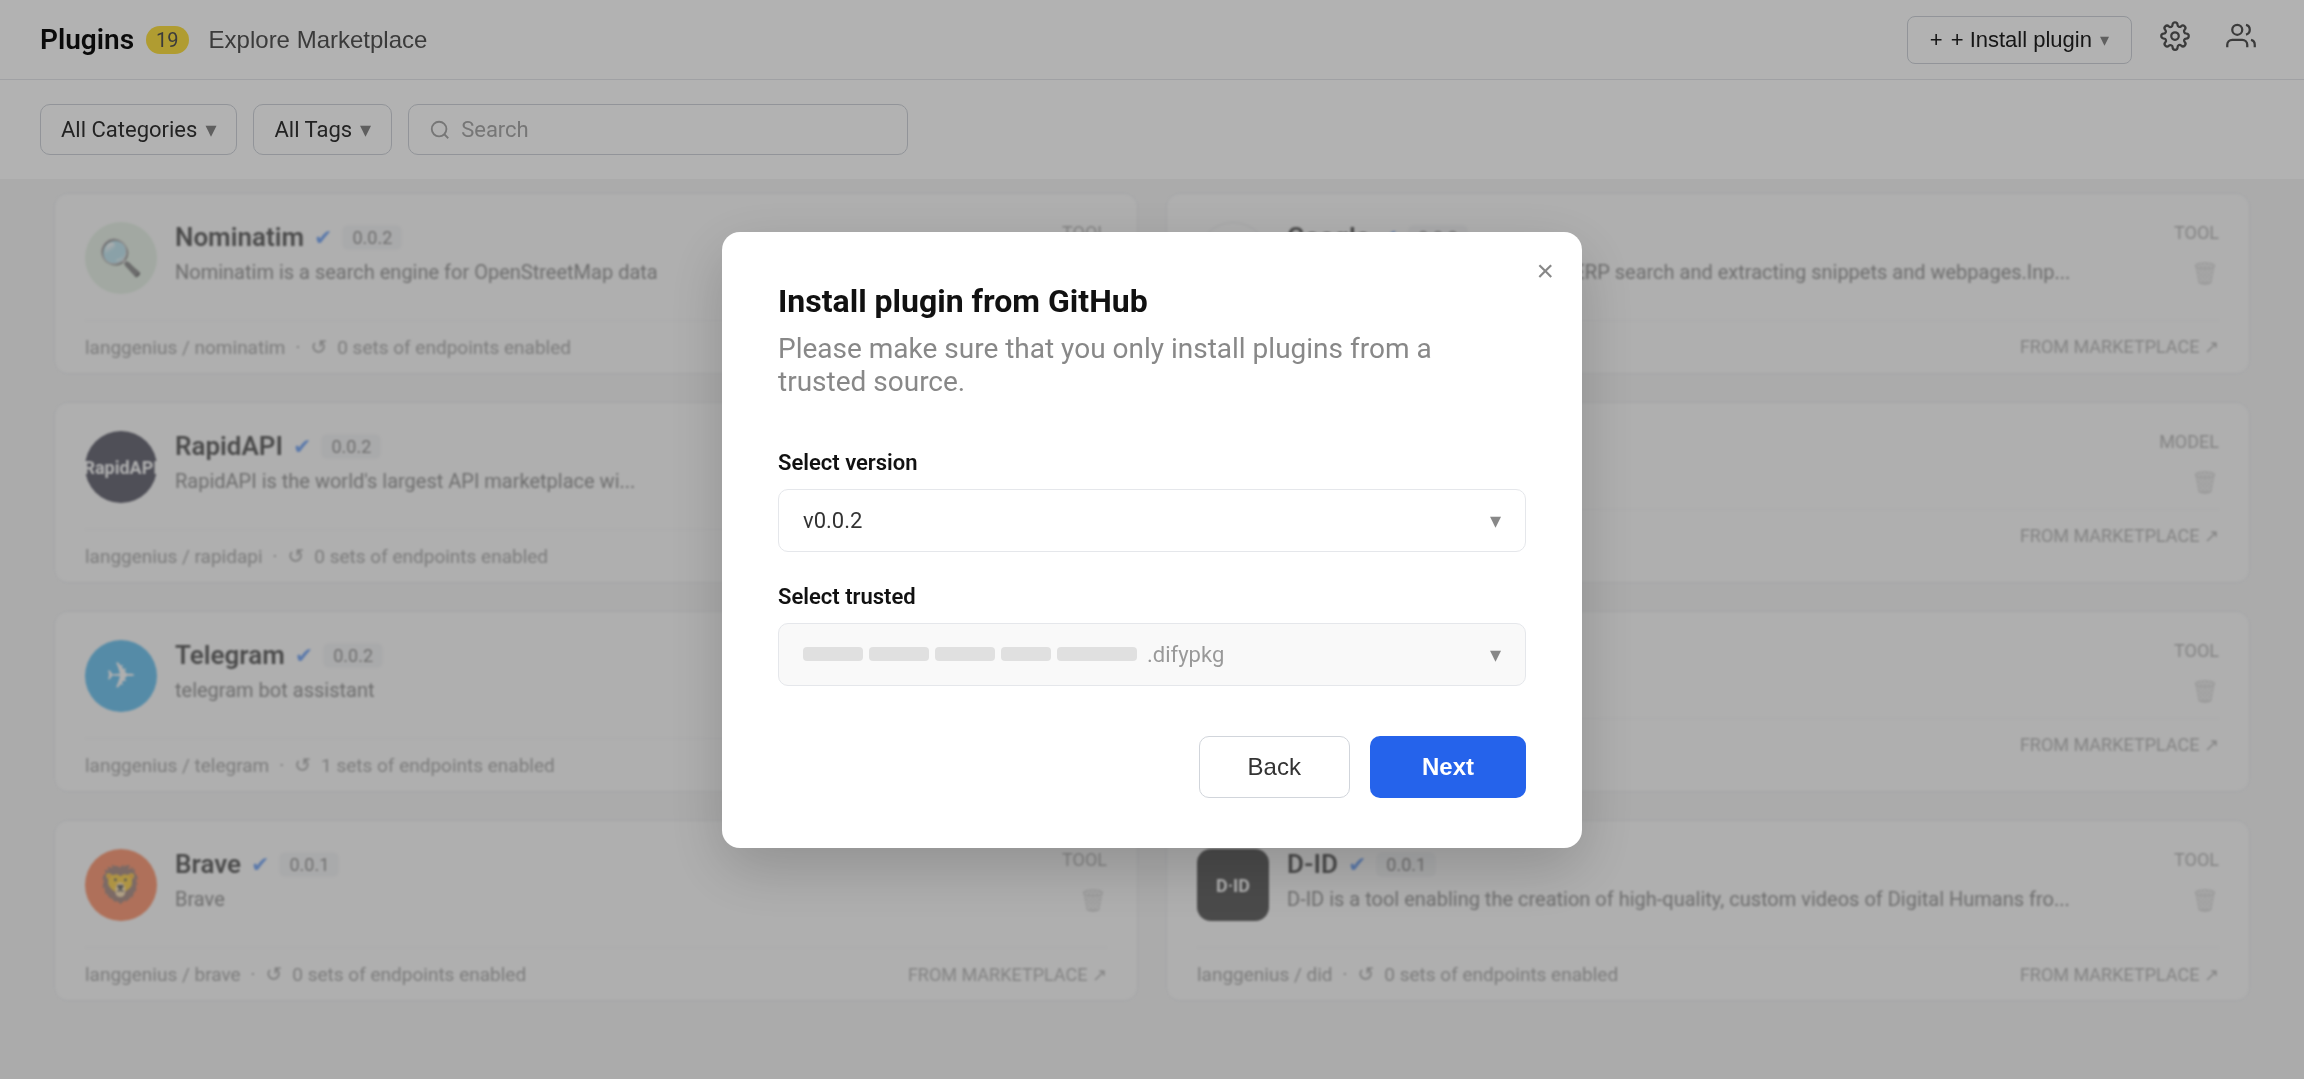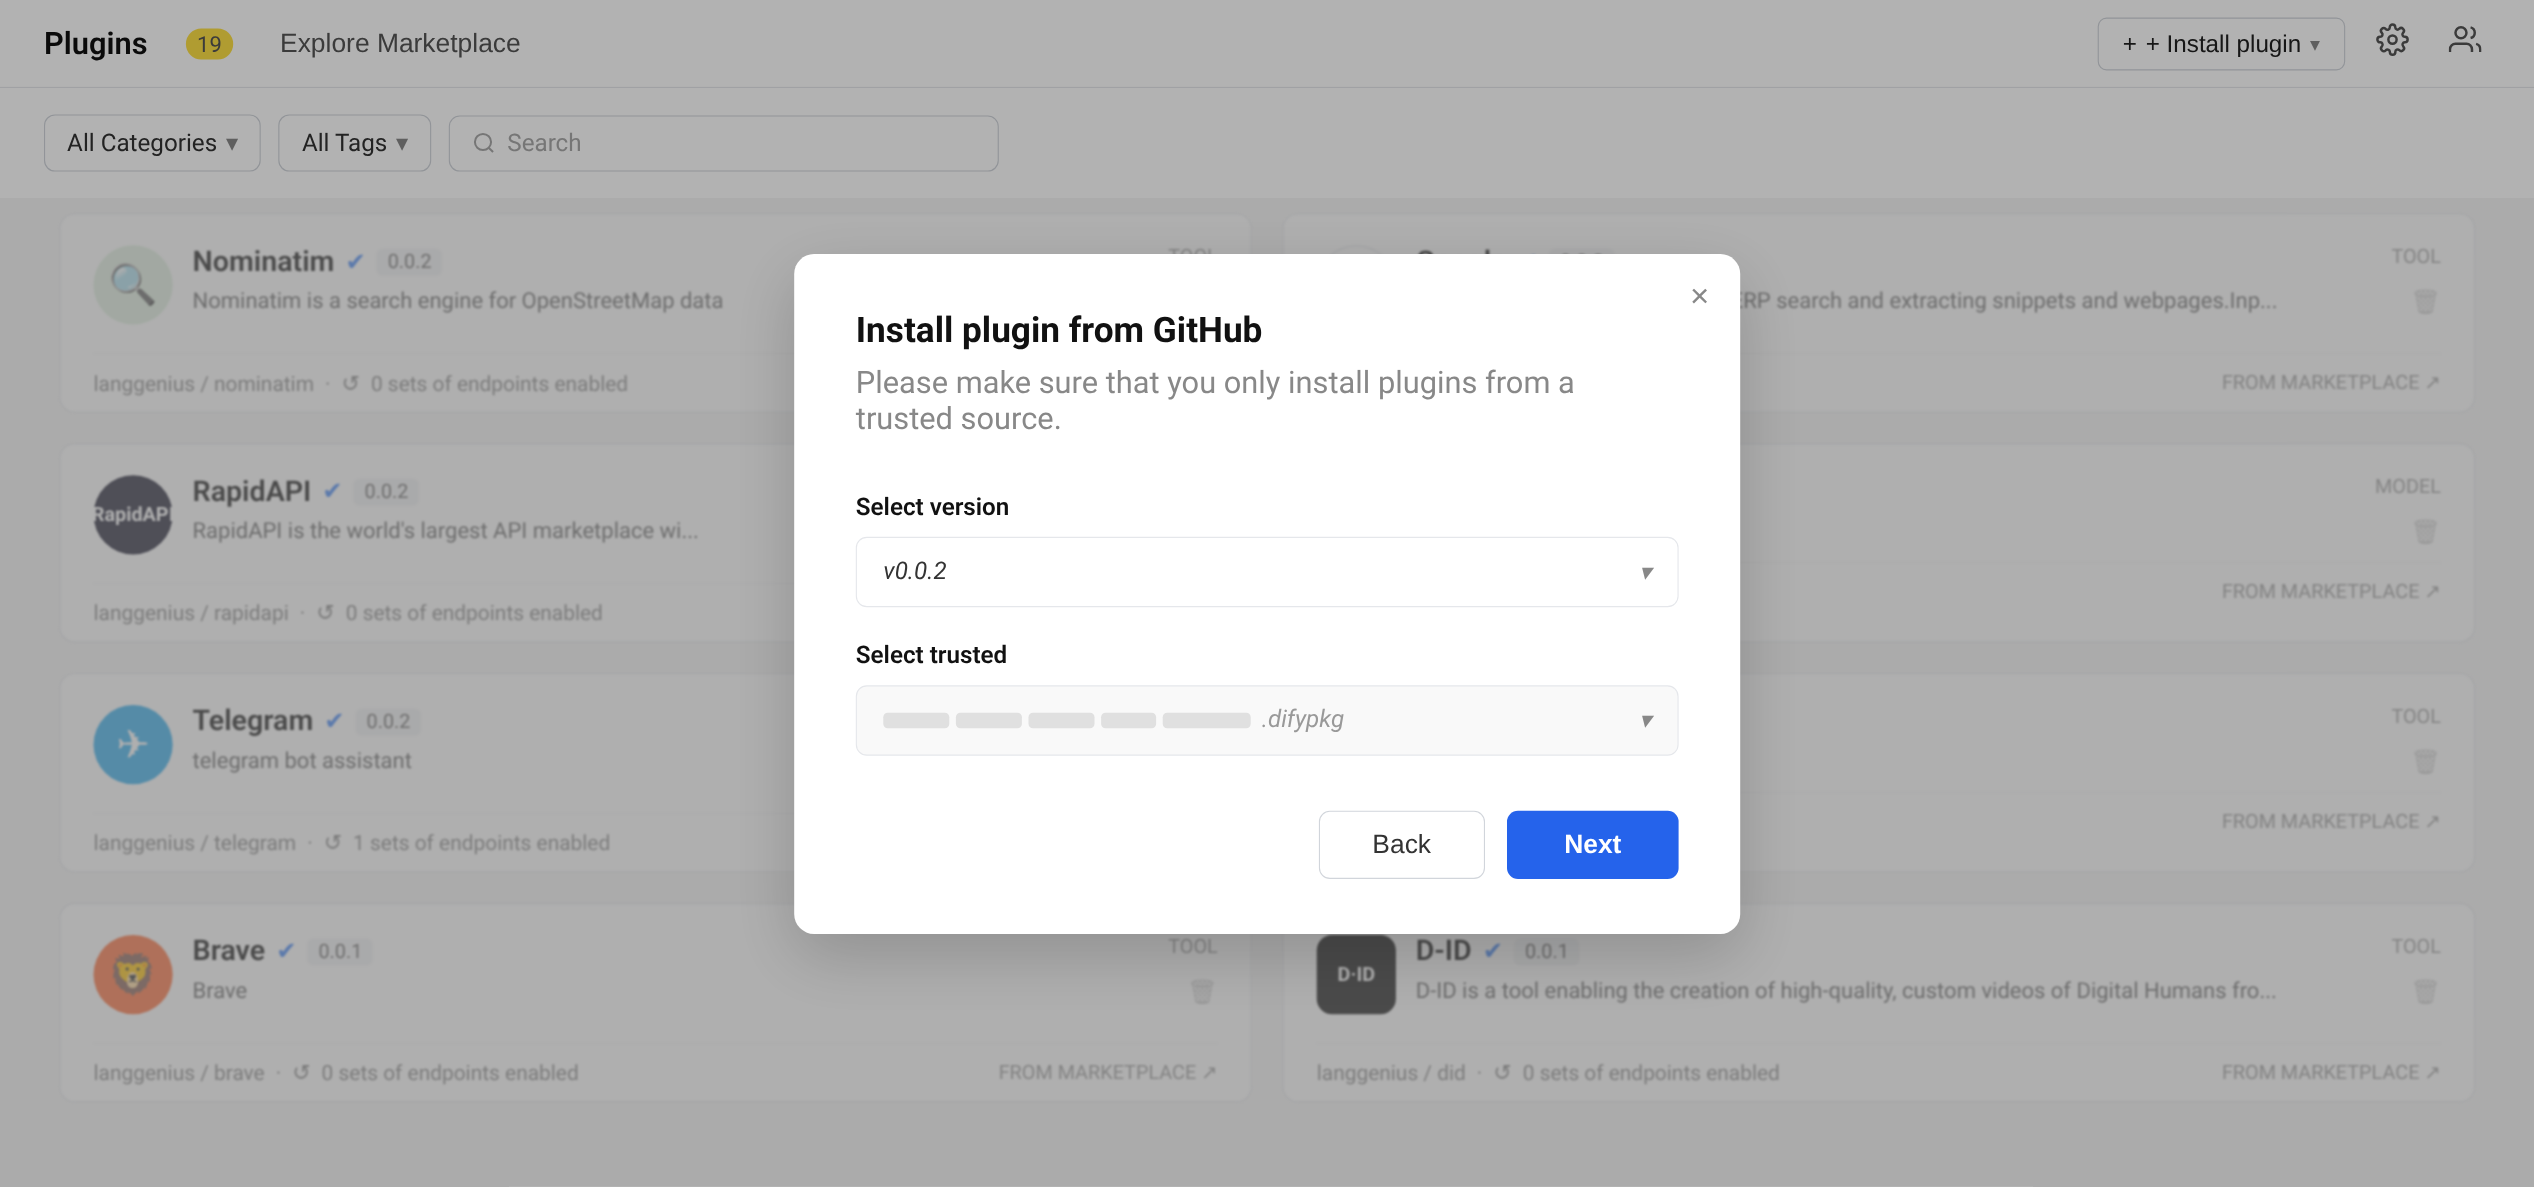--- a/index.html
+++ b/index.html
@@ -13,21 +13,21 @@
     }
 
     
     .top-bar {
       display: flex;
       align-items: center;
       padding: 0 40px;
       height: 80px;
       background: #fff;
       border-bottom: 1px solid #e5e7eb;
-      gap: 27px;
+      gap: 4px;
     }
     .plugins-label {
       font-size: 28px;
       font-weight: 600;
       color: #111;
     }
     .badge {
       background: #fde047;
       color: #555;
       font-size: 20px;
@@ -261,21 +261,20 @@
       border-radius: 10px;
       padding: 18px 24px;
       font-size: 22px;
       color: #333;
       display: flex;
       align-items: center;
       justify-content: space-between;
       cursor: pointer;
       background: #fff;
       margin-bottom: 32px;
-      font-style: italic;
     }
     .modal-select-pkg {
       background: #f9f9f9;
       margin-bottom: 0;
     }
     .pkg-placeholder {
       display: flex;
       align-items: center;
       gap: 6px;
     }

